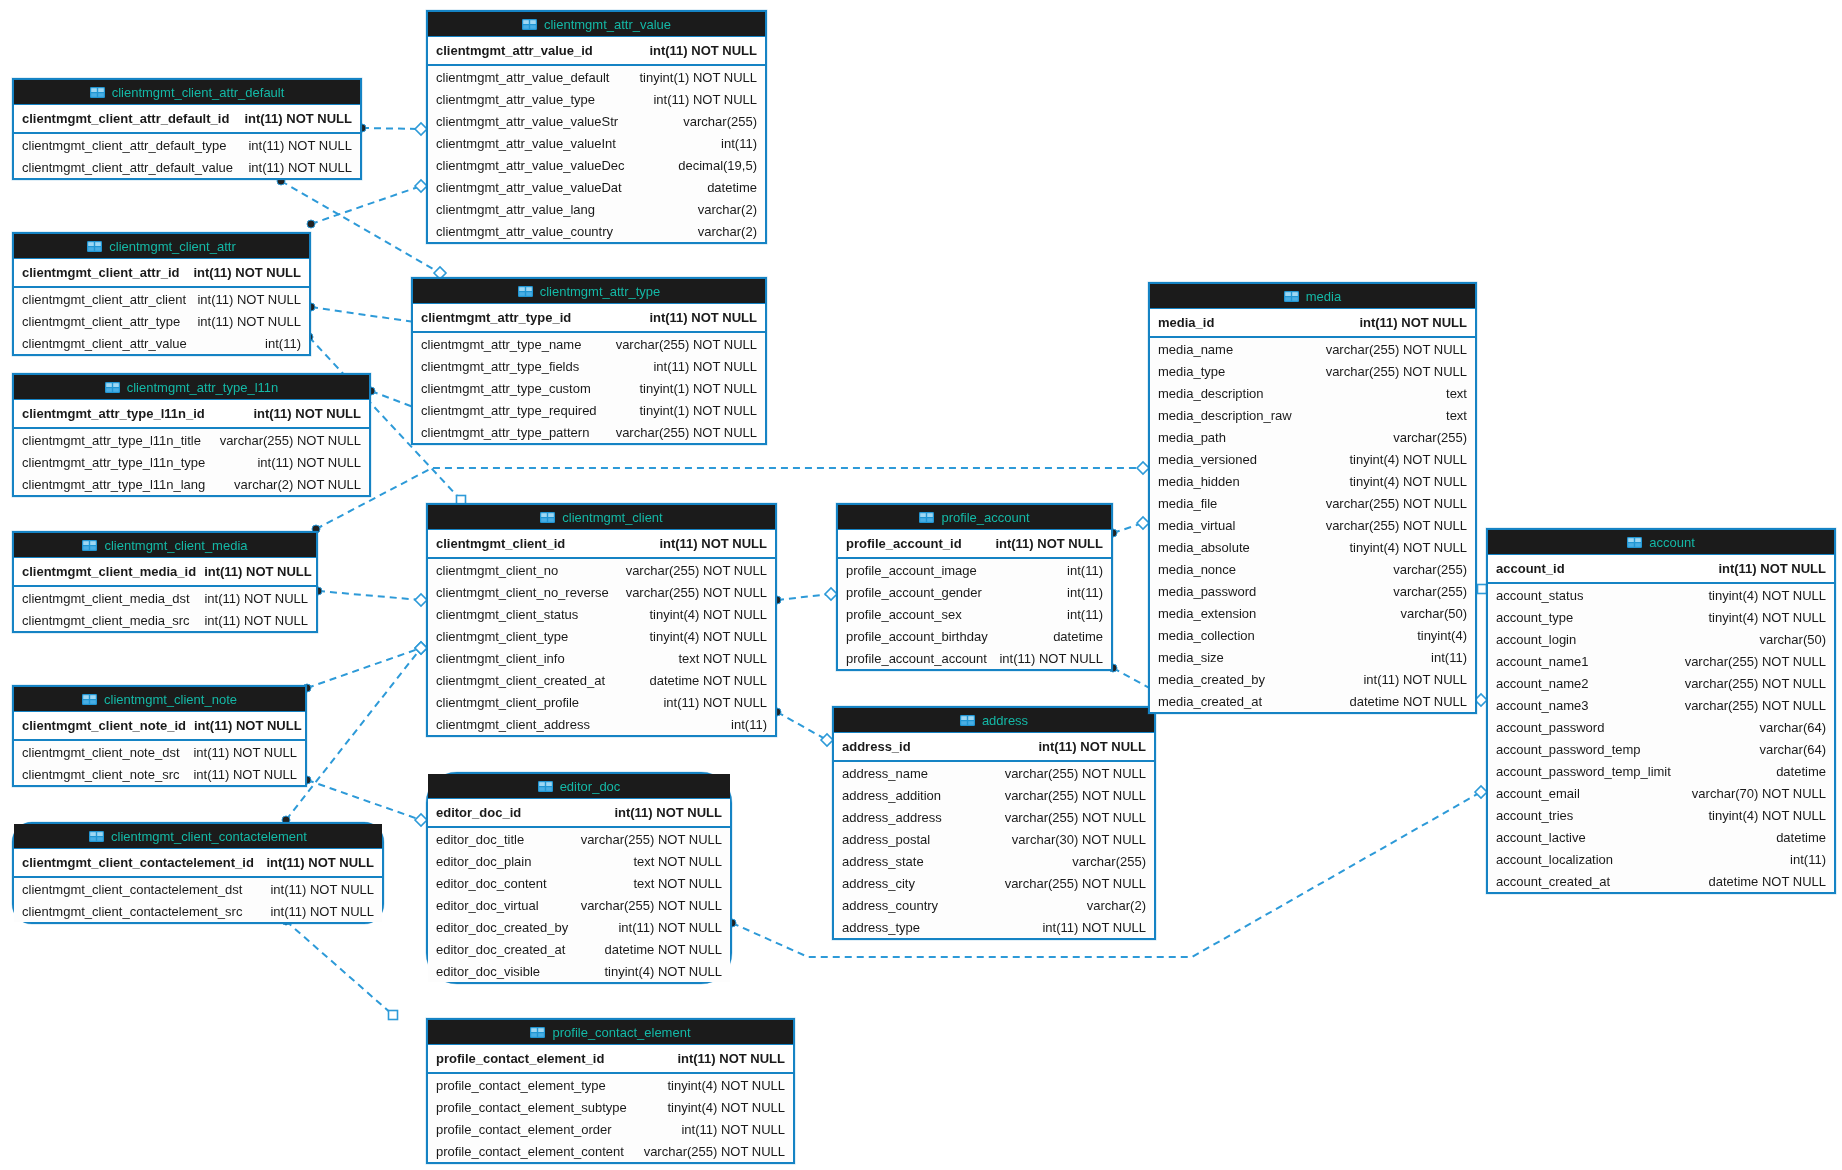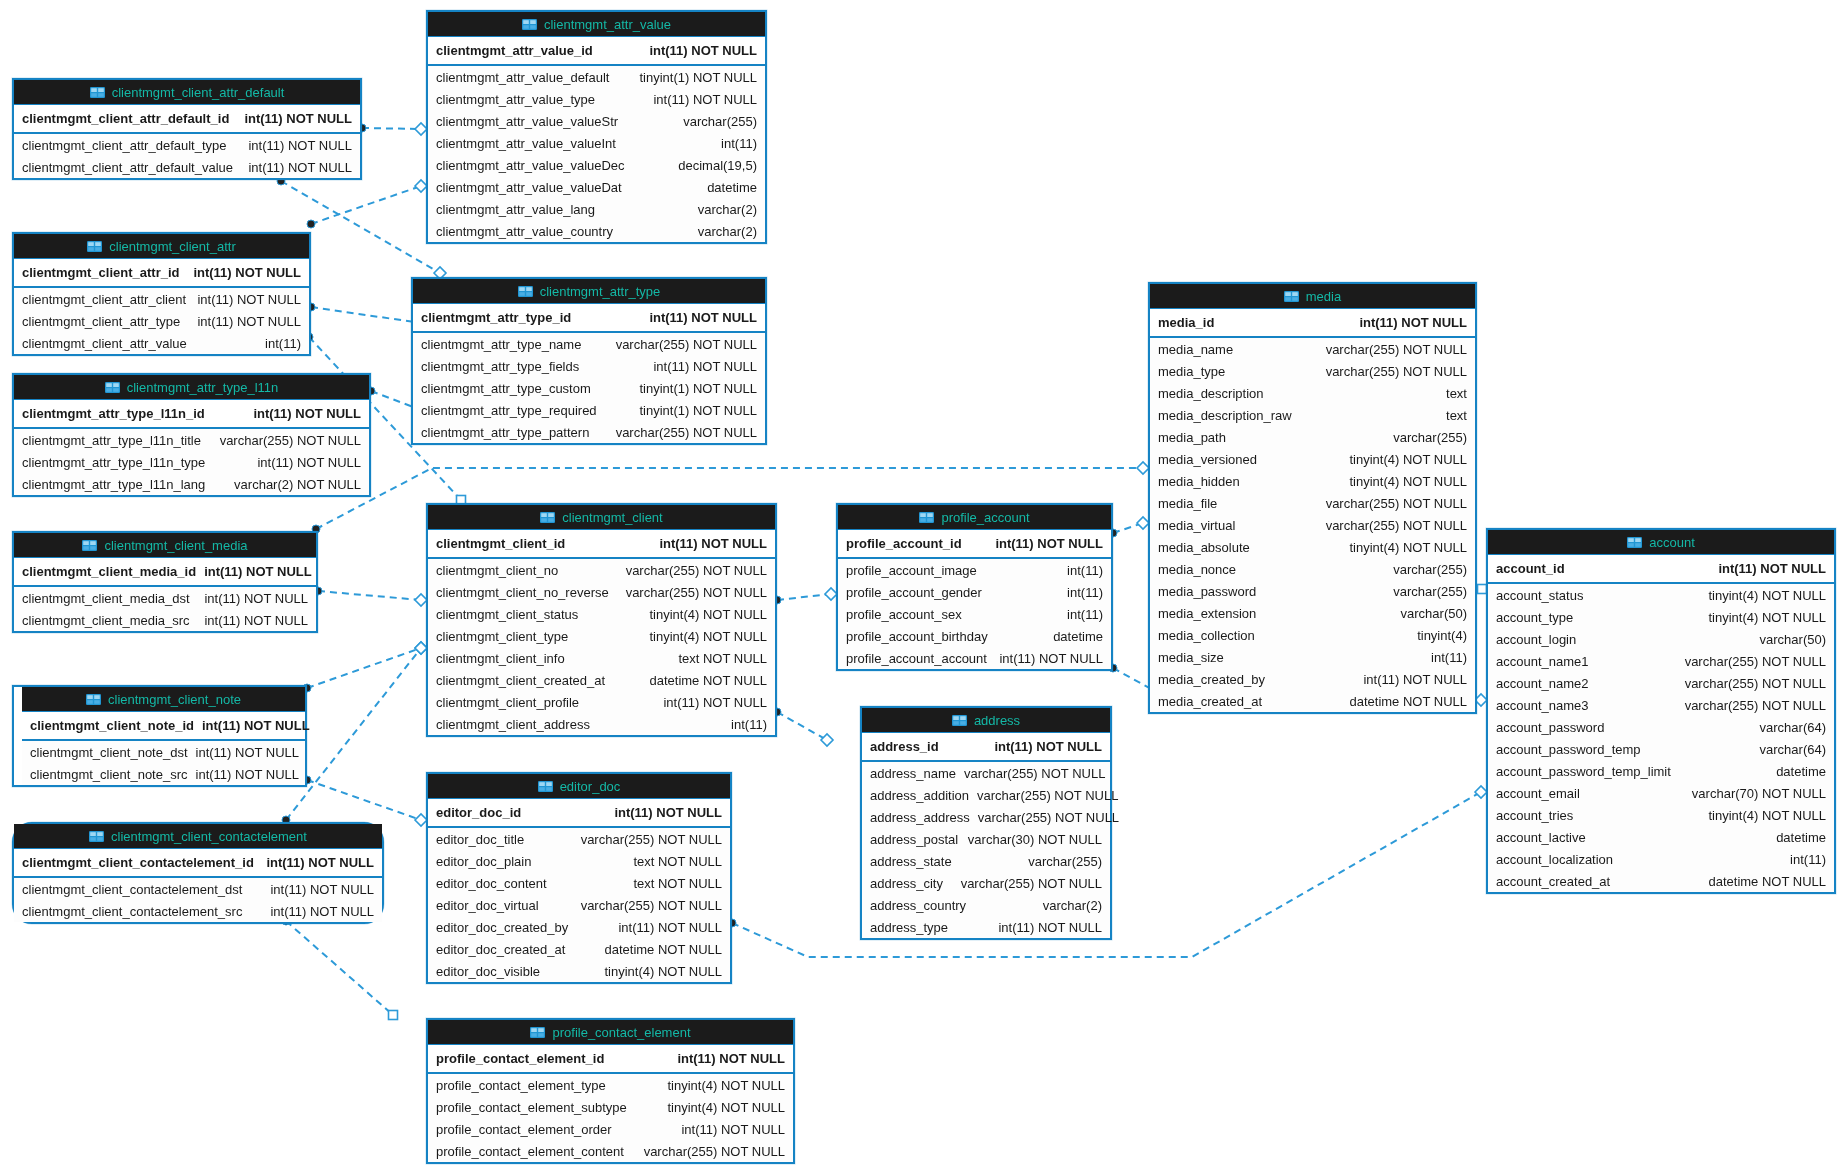--- a/index.html
+++ b/index.html
@@ -262,21 +262,21 @@
       </div>
       <div class="row">
         <span class="cn">clientmgmt_client_media_dst</span>
         <span class="ct">int(11) NOT NULL</span>
       </div>
       <div class="row">
         <span class="cn">clientmgmt_client_media_src</span>
         <span class="ct">int(11) NOT NULL</span>
       </div>
     </div>
-    <div class="tbl" style="left: 12px; top: 685px; width: 295px; padding-left: 8px;">
+    <div class="tbl" style="left: 12px; top: 685px; width: 295px;">
       <div class="tbl-h">
         <span class="ticon">
           <svg width="15" height="11" viewBox="0 0 15 11">
             <rect width="15" height="11" rx="1.2" fill="#2196d3"></rect>
             <rect x="1.2" y="1.2" width="5.6" height="3.8" fill="#9ed7f3"></rect>
             <rect x="8.2" y="1.2" width="5.6" height="3.8" fill="#9ed7f3"></rect>
             <rect x="1.2" y="6.2" width="5.6" height="3.6" fill="#49aee4"></rect>
             <rect x="8.2" y="6.2" width="5.6" height="3.6" fill="#49aee4"></rect>
           </svg>
         </span>
@@ -402,21 +402,21 @@
       </div>
       <div class="row">
         <span class="cn">clientmgmt_client_profile</span>
         <span class="ct">int(11) NOT NULL</span>
       </div>
       <div class="row">
         <span class="cn">clientmgmt_client_address</span>
         <span class="ct">int(11)</span>
       </div>
     </div>
-    <div class="tbl" style="left: 426px; top: 772px; width: 306px;">
+    <div class="tbl" style="left: 426px; top: 772px; width: 306px; border-radius: 31px;">
       <div class="tbl-h">
         <span class="ticon">
           <svg width="15" height="11" viewBox="0 0 15 11">
             <rect width="15" height="11" rx="1.2" fill="#2196d3"></rect>
             <rect x="1.2" y="1.2" width="5.6" height="3.8" fill="#9ed7f3"></rect>
             <rect x="8.2" y="1.2" width="5.6" height="3.8" fill="#9ed7f3"></rect>
             <rect x="1.2" y="6.2" width="5.6" height="3.6" fill="#49aee4"></rect>
             <rect x="8.2" y="6.2" width="5.6" height="3.6" fill="#49aee4"></rect>
           </svg>
         </span>
@@ -520,21 +520,21 @@
       </div>
       <div class="row">
         <span class="cn">profile_account_birthday</span>
         <span class="ct">datetime</span>
       </div>
       <div class="row">
         <span class="cn">profile_account_account</span>
         <span class="ct">int(11) NOT NULL</span>
       </div>
     </div>
-    <div class="tbl" style="left: 832px; top: 706px; width: 252px; margin-left: 28px;">
+    <div class="tbl" style="left: 832px; top: 706px; width: 324px;">
       <div class="tbl-h">
         <span class="ticon">
           <svg width="15" height="11" viewBox="0 0 15 11">
             <rect width="15" height="11" rx="1.2" fill="#2196d3"></rect>
             <rect x="1.2" y="1.2" width="5.6" height="3.8" fill="#9ed7f3"></rect>
             <rect x="8.2" y="1.2" width="5.6" height="3.8" fill="#9ed7f3"></rect>
             <rect x="1.2" y="6.2" width="5.6" height="3.6" fill="#49aee4"></rect>
             <rect x="8.2" y="6.2" width="5.6" height="3.6" fill="#49aee4"></rect>
           </svg>
         </span>

